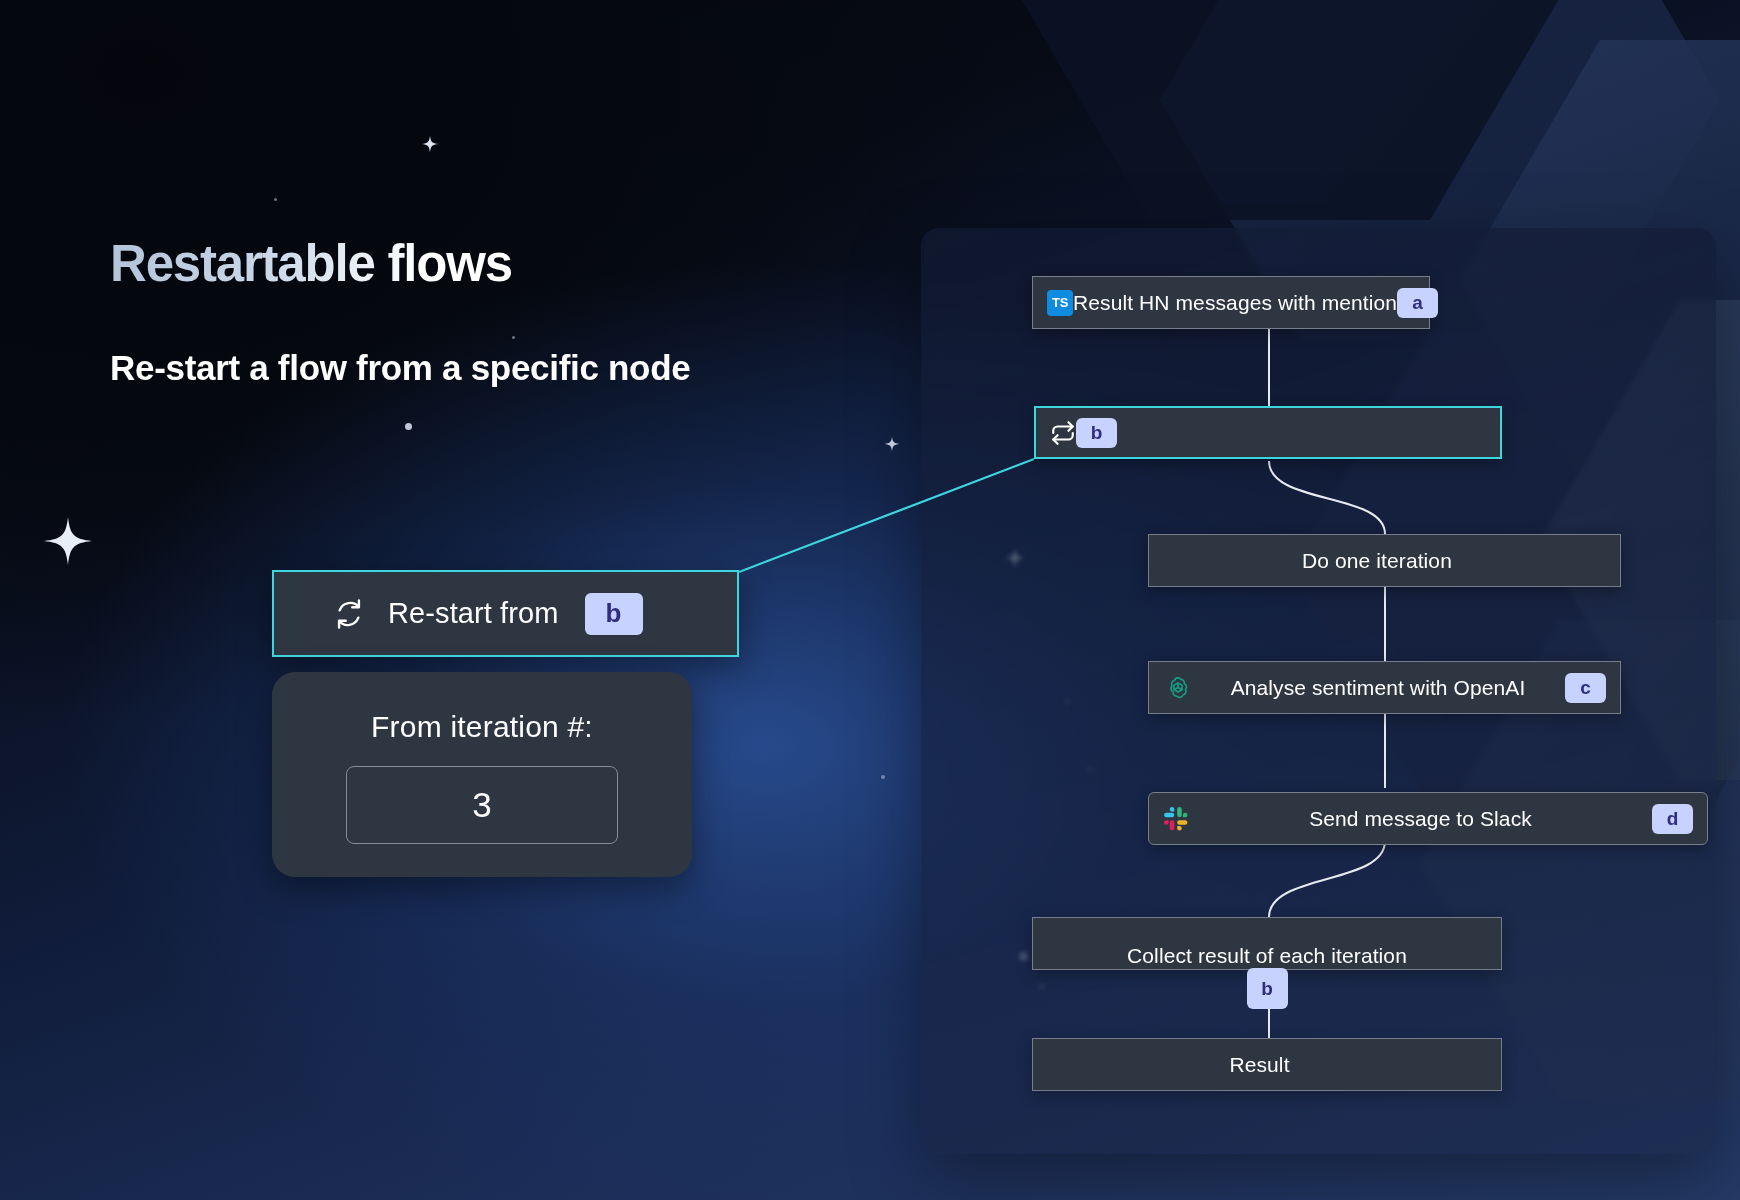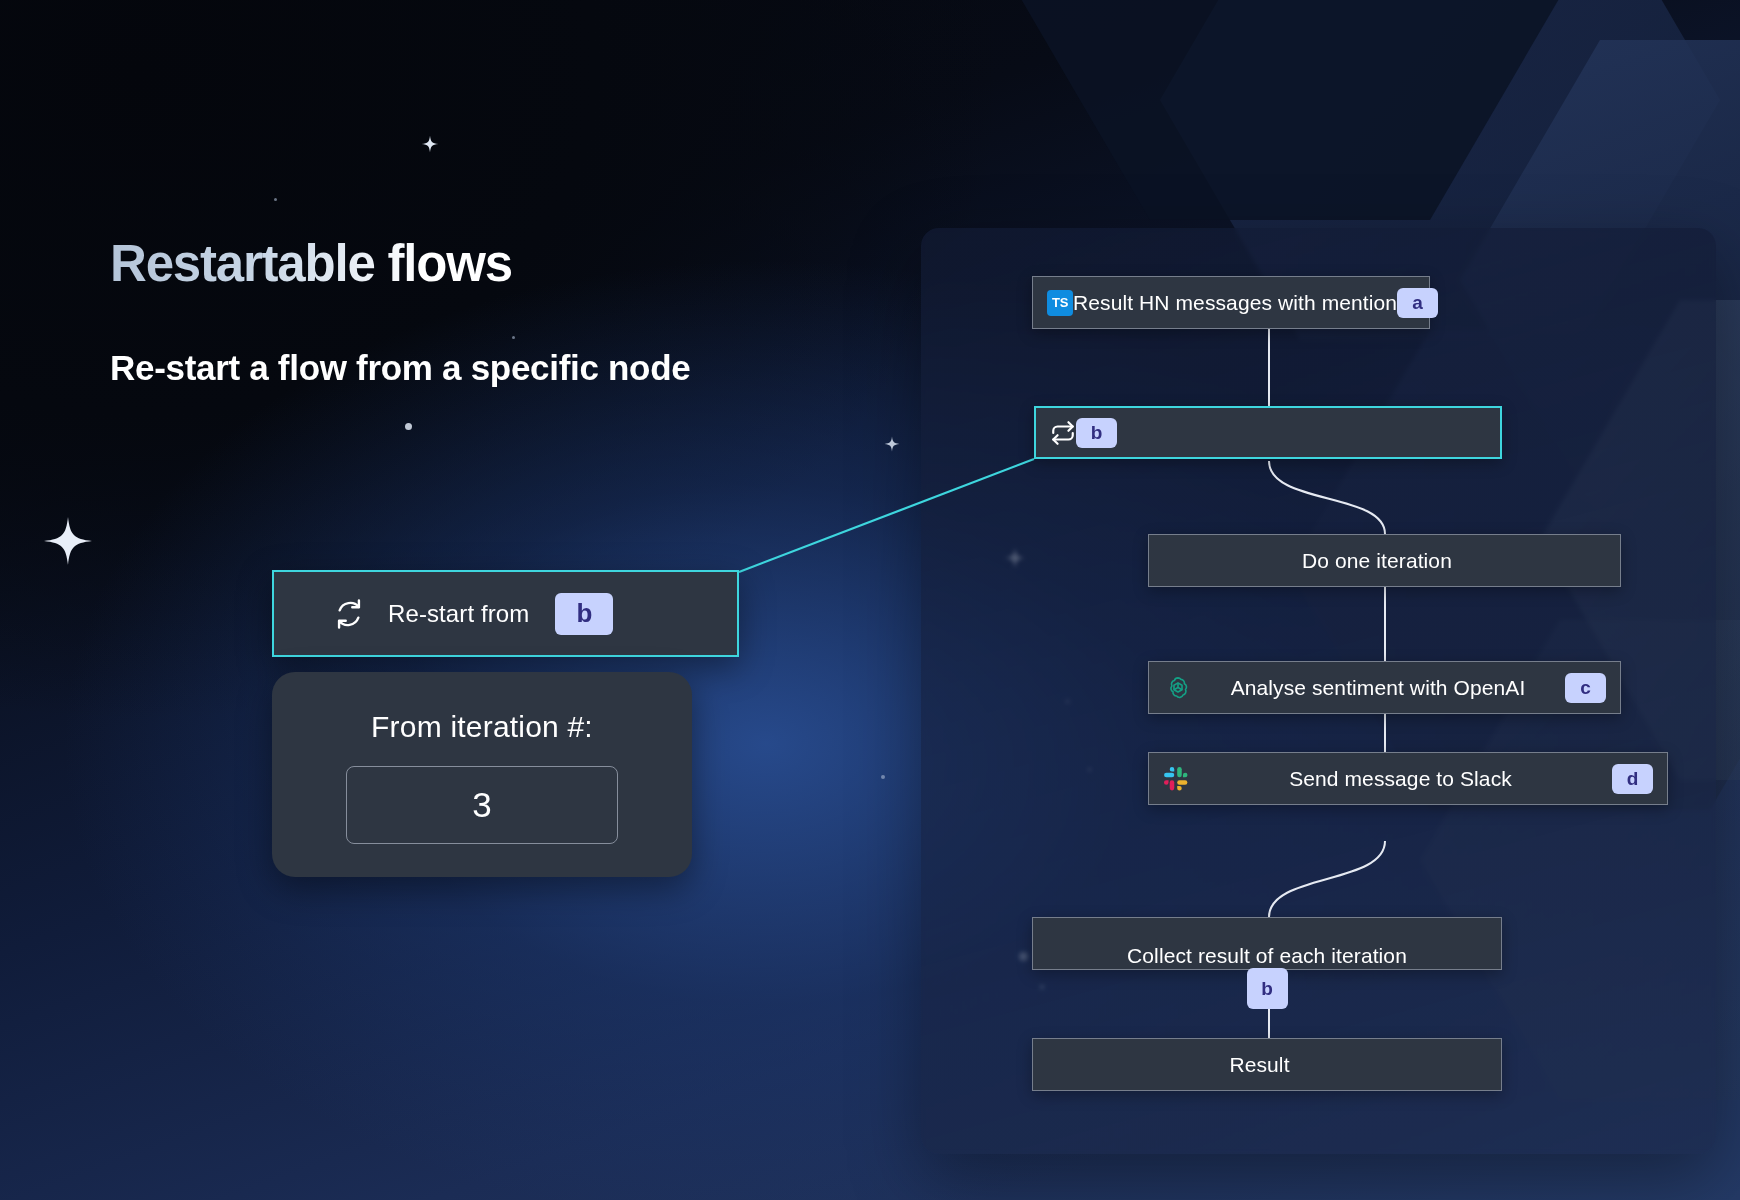--- a/index.html
+++ b/index.html
@@ -86,21 +86,21 @@
     padding: 0 22px;
     box-shadow: 0 10px 34px rgba(0,0,0,0.40);
   }
   #restart-card .rs-icon {
     width: 34px; height: 34px;
     flex: 0 0 34px;
     margin-left: 36px;
     margin-right: 22px;
   }
   #restart-card .rs-label {
-    font-size: 24px;
+    font-size: 29px;
     color: #ffffff;
     letter-spacing: 0.1px;
     white-space: nowrap;
   }
   #restart-card .badge {
     margin-left: 26px;
   }
 
   .badge {
     background: #c7d2fe;
@@ -211,21 +211,21 @@
   }
   .node .spacer-icon {
     width: 26px;
     flex: 0 0 26px;
   }
 
   #node-watch   { left: 1032px; top: 276px; width: 398px; }
   #node-forloop { left: 1034px; top: 406px; width: 468px; }
   #node-doiter  { left: 1148px; top: 534px; width: 473px; }
   #node-openai  { left: 1148px; top: 661px; width: 473px; padding-left: 16px; }
-  #node-slack   { left: 1148px; top: 752px; width: 520px; }
+  #node-slack   { left: 1148px; top: 792px; width: 560px; border-radius: 6px; }
   #node-collect { left: 1032px; top: 917px; width: 470px; flex-direction: column; }
   #node-result  { left: 1032px; top: 1038px; width: 470px; }
 
   .ts-icon {
     width: 26px; height: 26px;
     background: #0f8ce0;
     border-radius: 4px;
     color: #ffffff;
     font-size: 13px;
     font-weight: bold;

